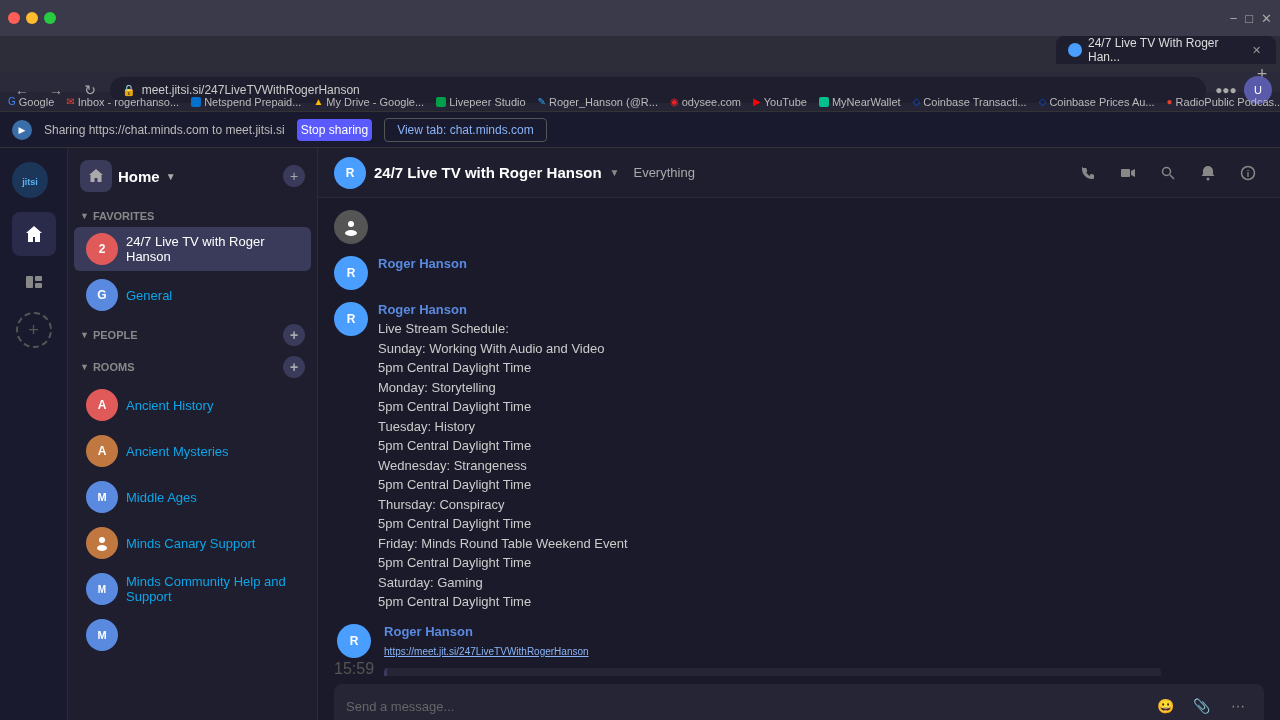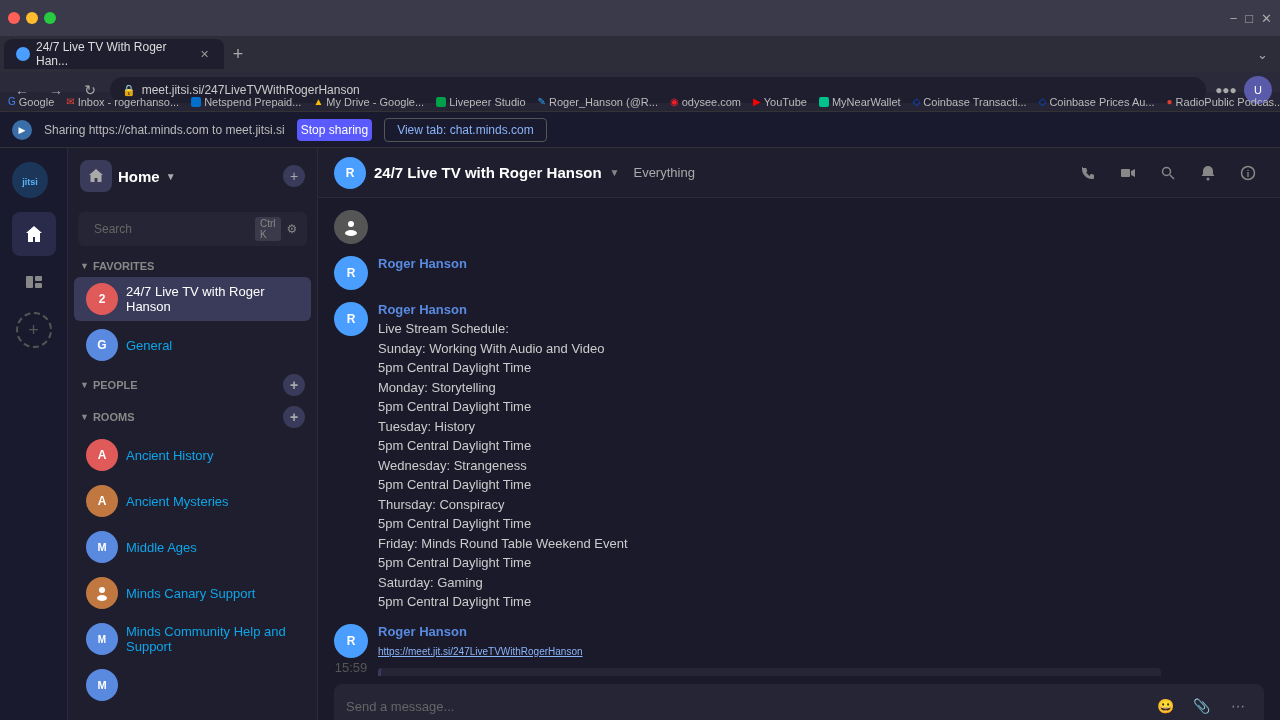--- a/index.html
+++ b/index.html
@@ -1,21 +1,21 @@
 <!DOCTYPE html>
 <html><head>
   <meta charset="utf-8">
   <style>
     * { margin: 0; padding: 0; box-sizing: border-box; }
     body { font-family: -apple-system, BlinkMacSystemFont, 'Segoe UI', sans-serif; background: #1a1a2e; color: #ccc; width: 1280px; height: 720px; overflow: hidden; font-size: 13px; }
 
     
     .browser-chrome { background: #2d2d3a; height: 92px; }
     .title-bar { background: #3a3a4a; height: 36px; display: flex; align-items: center; padding: 0 8px; gap: 8px; }
-    .tab-bar { display: flex; align-items: center; height: 36px; background: #2d2d3a; padding: 0 4px; }
+    .tab-bar { display: flex; align-items: flex-end; height: 36px; background: #2d2d3a; padding: 0 4px; flex-direction: column; }
     .tab { background: #1e1e2e; border-radius: 8px 8px 0 0; padding: 0 12px; height: 30px; display: flex; align-items: center; gap: 6px; font-size: 12px; color: #ddd; min-width: 180px; max-width: 220px; }
     .tab .favicon { width: 14px; height: 14px; background: #4a9eff; border-radius: 50%; flex-shrink: 0; }
     .tab .close-btn { margin-left: auto; width: 16px; height: 16px; display: flex; align-items: center; justify-content: center; border-radius: 50%; color: #999; font-size: 11px; cursor: pointer; }
     .new-tab-btn { width: 28px; height: 28px; display: flex; align-items: center; justify-content: center; color: #aaa; font-size: 18px; cursor: pointer; border-radius: 50%; }
     .nav-bar { height: 36px; background: #2a2a3a; display: flex; align-items: center; padding: 0 8px; gap: 6px; }
     .nav-btn { width: 28px; height: 28px; display: flex; align-items: center; justify-content: center; color: #aaa; font-size: 14px; cursor: pointer; border-radius: 50%; }
     .address-bar { flex: 1; height: 26px; background: #1e1e2e; border-radius: 13px; display: flex; align-items: center; padding: 0 12px; gap: 6px; color: #ccc; font-size: 12px; }
     .address-bar .lock-icon { color: #aaa; font-size: 11px; }
     .nav-actions { display: flex; gap: 4px; align-items: center; }
     .nav-action-btn { width: 28px; height: 28px; display: flex; align-items: center; justify-content: center; color: #aaa; font-size: 12px; cursor: pointer; }
@@ -235,29 +235,20 @@
       <div class="home-header-icon">
         <svg width="16" height="16" viewBox="0 0 16 16" fill="currentColor">
           <path d="M8 1L1 7h1.5v7h4v-4h3v4h4V7H15L8 1z"></path>
         </svg>
       </div>
       <span class="home-label">Home</span>
       <span class="home-chevron">▼</span>
       <div class="add-btn">+</div>
     </div>
 
-    <div class="search-bar">
-      <svg width="12" height="12" viewBox="0 0 12 12" fill="#888">
-        <circle cx="5" cy="5" r="3.5" stroke="#888" stroke-width="1.2" fill="none"></circle>
-        <line x1="8" y1="8" x2="11" y2="11" stroke="#888" stroke-width="1.2"></line>
-      </svg>
-      <input type="text" placeholder="Search" style="">
-      <span class="search-shortcut">Ctrl K</span>
-      <span class="search-settings-btn">⚙</span>
-    </div>
 
     <div class="section-header">
       <span class="chevron">▼</span>
       <span>Favorites</span>
     </div>
 
     <div class="channel-item active">
       <div class="channel-avatar" style="background:#e05a5a;">2</div>
       <span class="channel-name">24/7 Live TV with Roger Hanson</span>
     </div>
@@ -405,21 +396,21 @@
         <div class="msg-actions">
           <div class="msg-action-btn">😄</div>
           <div class="msg-action-btn">⋮</div>
           <div class="msg-action-btn">🎤</div>
         </div>
       </div>
 
       <div class="message">
         <div style="display:flex;flex-direction:column;align-items:center;gap:2px;">
           <div class="msg-avatar" style="background:#4a9eff;">R</div>
-          <span style="font-size:13px;color:#555;">15:59</span>
+          <span style="font-size:16px;color:#555;">15:59</span>
         </div>
         <div class="msg-content">
           <div class="msg-header">
             <span class="msg-author" style="color:#5a8ae0;">Roger Hanson</span>
           </div>
           <div class="msg-text">
             <a class="link-url">https://meet.jit.si/247LiveTVWithRogerHanson</a>
           </div>
           <div class="link-preview">
             

